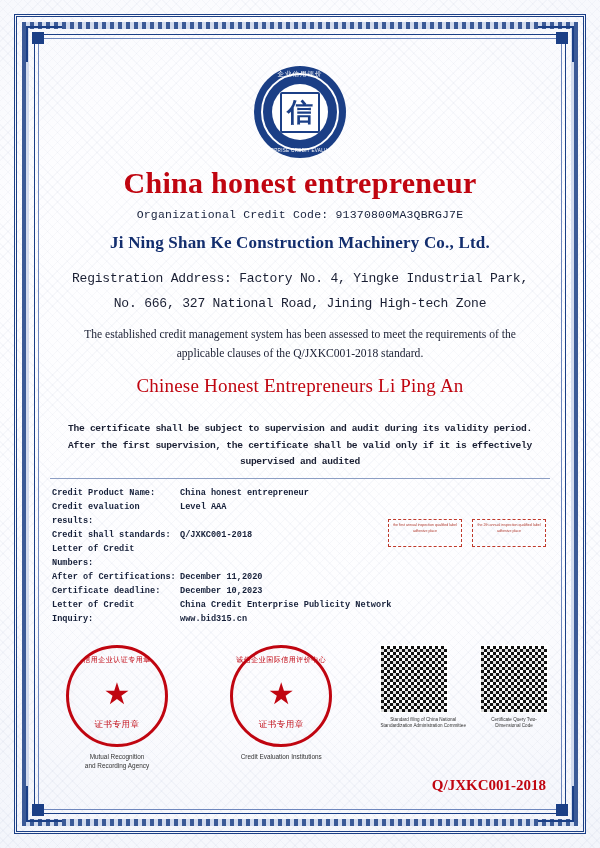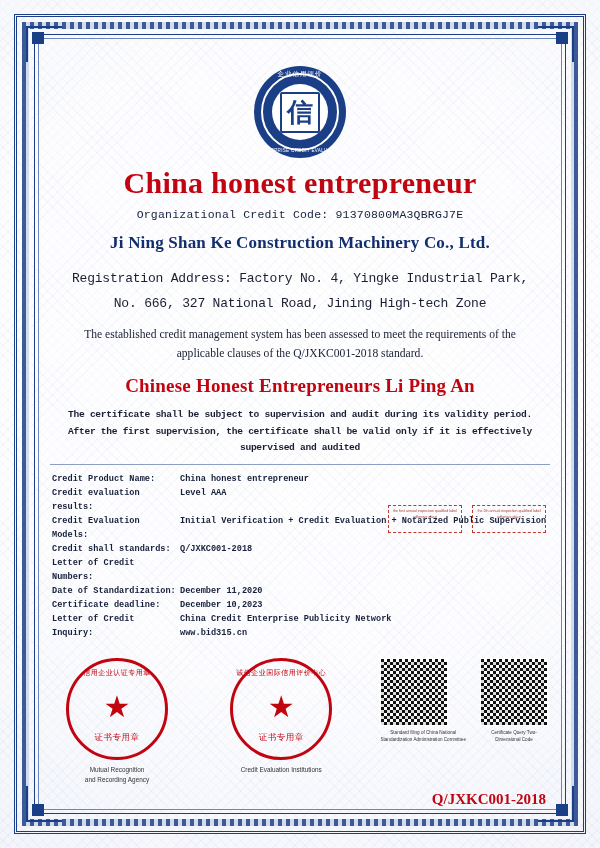--- a/index.html
+++ b/index.html
@@ -99,21 +99,21 @@
   }
   .address{
     color:#1a1f33;font-size:13px;line-height:1.9;
     font-family:"Liberation Mono",monospace;
     margin:0 18px 10px;letter-spacing:-.2px;
   }
   .statement{
     color:#1a1f33;font-size:11.6px;line-height:1.6;margin:6px 26px 10px;
   }
   .redline{
-    color:#c00510;font-size:19px;font-weight:bold;margin:12px 0 10px;letter-spacing:.2px;
+    color:#c00510;font-size:19px;font-weight:normal;margin:12px 0 24px;letter-spacing:.2px;
   }
   .supervision{
     color:#1a1f33;font-size:9.6px;line-height:1.7;margin:4px 10px 8px;
     font-family:"Liberation Mono",monospace;letter-spacing:-.3px;font-weight:bold;
   }
   .divider{height:1px;background:#8c9ec4;margin:4px 4px 8px;}
 
   
   .details{
     text-align:left;margin:4px 4px 0 6px;position:relative;
@@ -230,32 +230,28 @@
       </div>
       <div class="row">
           <div class="k">Credit Product Name:</div>
           <div class="v">China honest entrepreneur</div>
         </div>
       <div class="row">
           <div class="k">Credit evaluation results:</div>
           <div class="v">Level AAA</div>
         </div>
       <div class="row">
-          <div class="k">Credit Evaluation Models:</div>
-          <div class="v">Initial Verification + Credit Evaluation + Notarized Public Supervision</div>
-        </div>
-      <div class="row">
           <div class="k">Credit shall standards:</div>
           <div class="v">Q/JXKC001-2018</div>
         </div>
       <div class="row">
           <div class="k">Letter of Credit Numbers:</div>
         </div>
       <div class="row">
-          <div class="k">Date of Standardization:</div>
+          <div class="k">After of Certifications:</div>
           <div class="v">December 11,2020</div>
         </div>
       <div class="row">
           <div class="k">Certificate deadline:</div>
           <div class="v">December 10,2023</div>
         </div>
       <div class="row">
           <div class="k">Letter of Credit Inquiry:</div>
           <div class="v multi">China Credit Enterprise Publicity Network
 www.bid315.cn</div>

